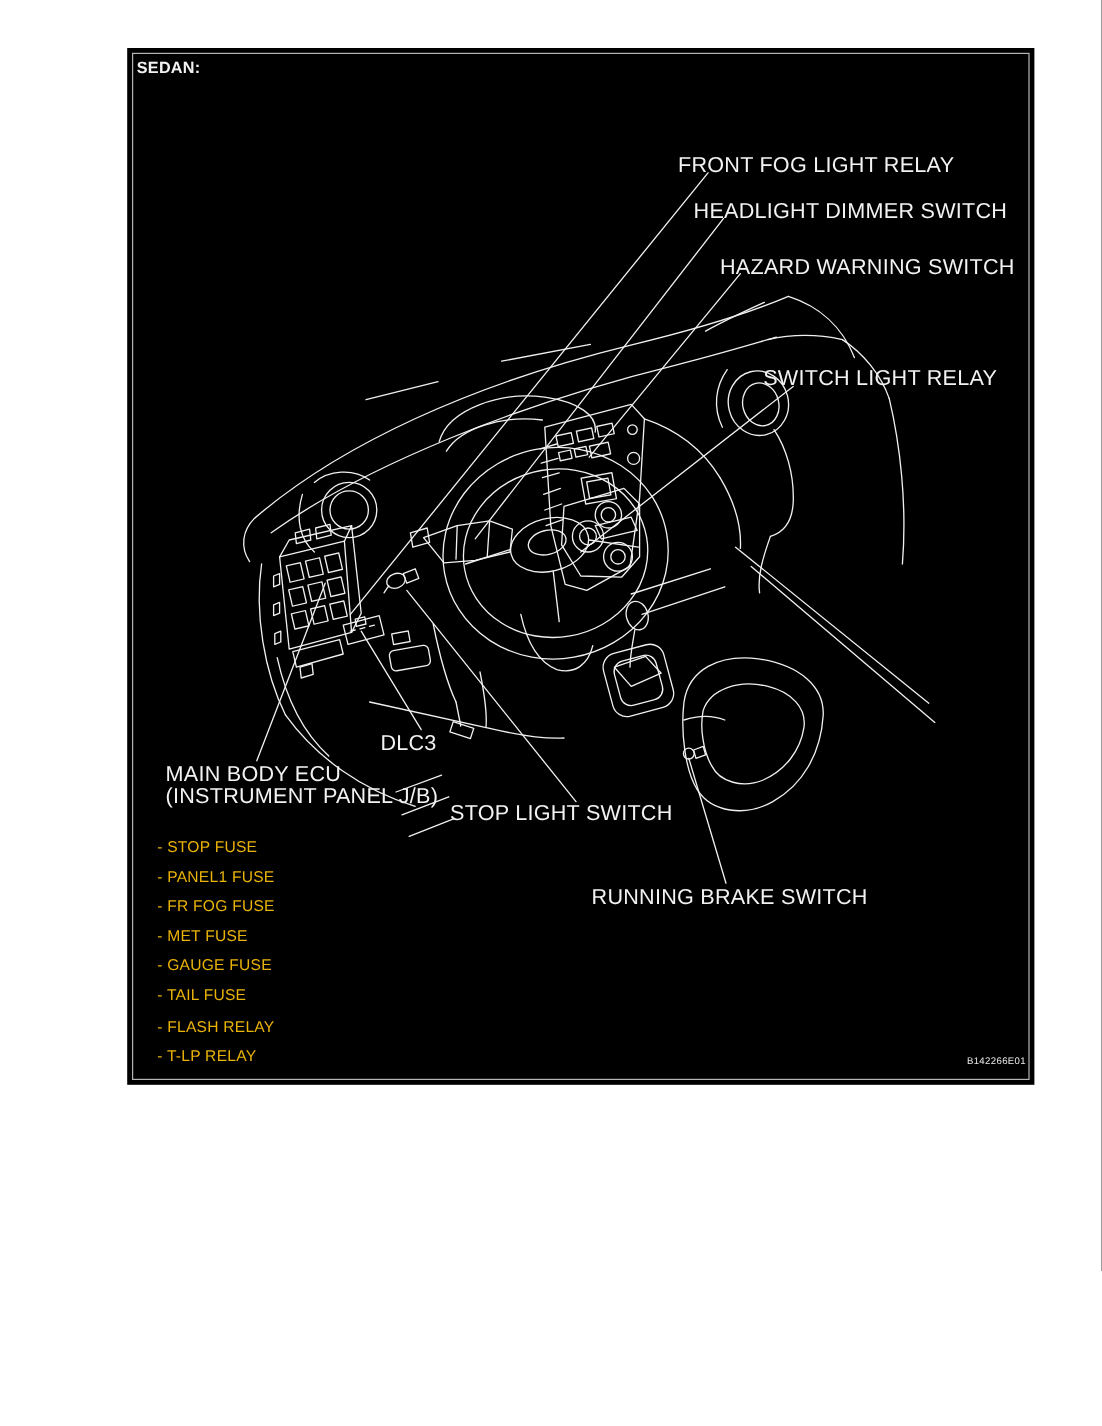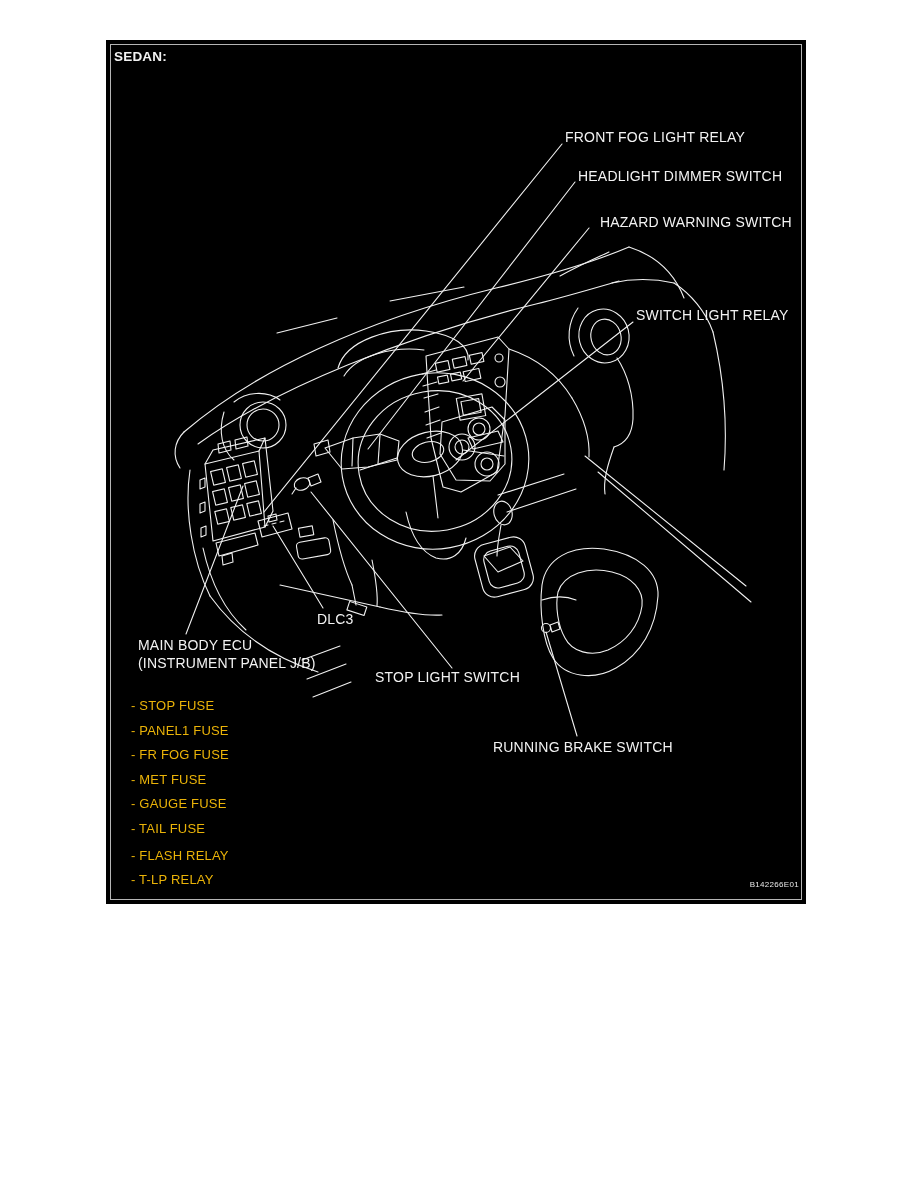--- a/index.html
+++ b/index.html
@@ -4,30 +4,30 @@
 <style>
   html,body{margin:0;padding:0;}
   body{
     width:918px;height:1188px;
     background:#ffffff;
     font-family:"Liberation Sans","DejaVu Sans",sans-serif;
     position:relative;
     overflow:hidden;
   }
   .figure-panel{
-    position:absolute;left:106px;top:40px;width:700px;height:864px;
+    position:absolute;left:106px;top:40px;width:756px;height:864px;
     background:#000000;
   }
   .inner-border{
     position:absolute;inset:4px;border:1.5px solid #b5b5b5;
     pointer-events:none;
   }
   .art{position:absolute;inset:0;width:100%;height:100%;}
   .callout{
-    position:absolute;color:#f2f2f2;font-size:14px;line-height:14px;
+    position:absolute;color:#f2f2f2;font-size:18px;line-height:14px;
     white-space:nowrap;letter-spacing:.2px;
   }
   .variant{font-weight:bold;font-size:13.5px;}
   .fig-code{
     position:absolute;right:7px;top:840px;color:#e8e8e8;
     font-size:8px;letter-spacing:.3px;
   }
   .fuse-item{position:absolute;left:25px;color:#eab308;font-size:13px;white-space:nowrap;letter-spacing:.2px;}
 </style>
 </head>

